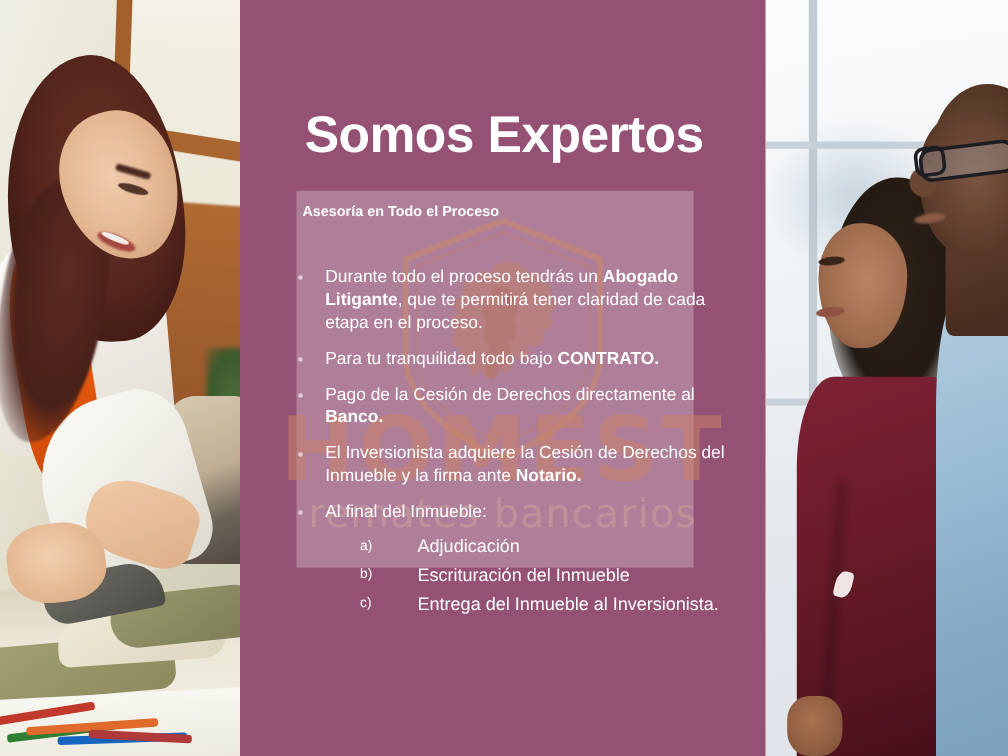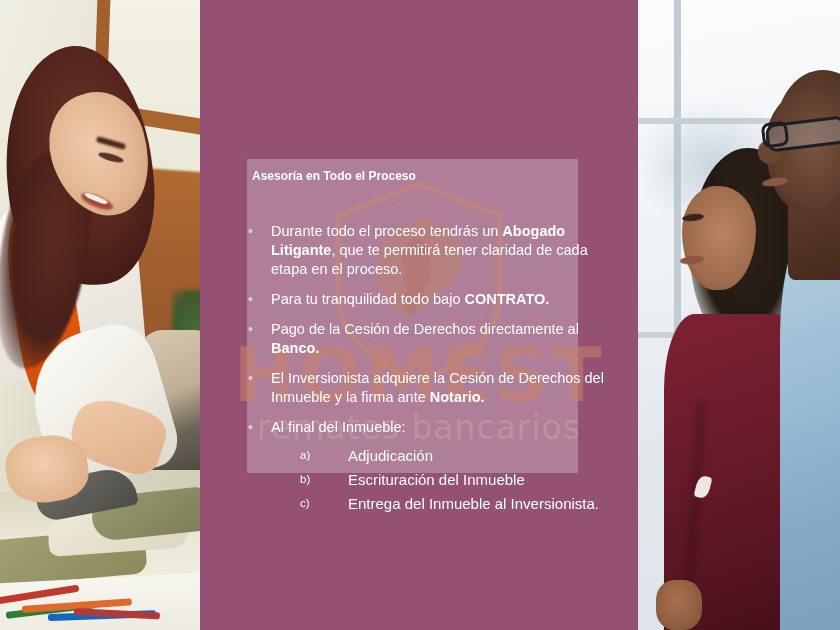--- a/index.html
+++ b/index.html
@@ -503,20 +503,21 @@
                  Q80 146 72 130 Q64 142 62 124 Q52 128 56 112 Q44 110 52 98
                  Q42 92 54 82 Q46 72 58 68 Q54 56 66 56 Q68 44 80 50 Z" fill="#c2805f" opacity=".75"></path>
         <path d="M84 60 Q96 58 100 70 Q106 78 100 88 Q106 100 96 108 Q100 122 88 128
                  Q86 144 78 136 Q74 122 80 112 Q72 102 78 90 Q70 80 78 70 Z" fill="#b5704f" opacity=".65"></path>
         <circle cx="96" cy="72" r="4" fill="#8e4f35" opacity=".8"></circle>
       </svg>
       <div class="wm-word">HOMEST</div>
       <div class="wm-sub">remates bancarios</div>
     </div>
 
+    <div class="title">Somos Expertos</div>
 
     <div class="subtitle">Asesoría en Todo  el Proceso</div>
 
     <div class="bullets">
       <div class="bullet-row">
         <span class="bullet-dot">•</span>
         <span class="bullet-text"><span>Durante todo el proceso tendrás un </span><b>Abogado Litigante</b><span>, que te permitirá tener claridad de cada etapa en el proceso.</span></span>
       </div>
       <div class="bullet-row">
         <span class="bullet-dot">•</span>

